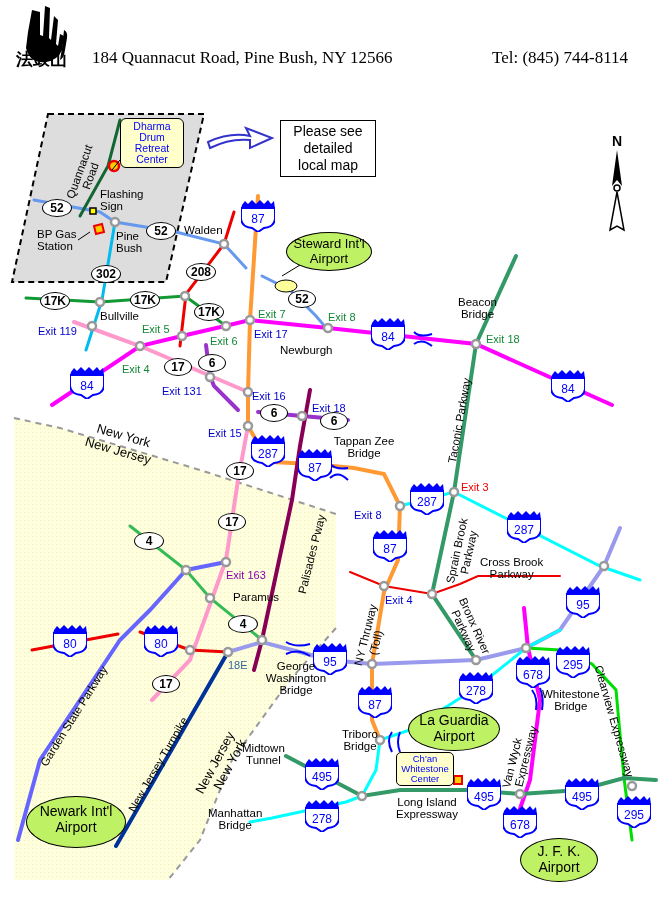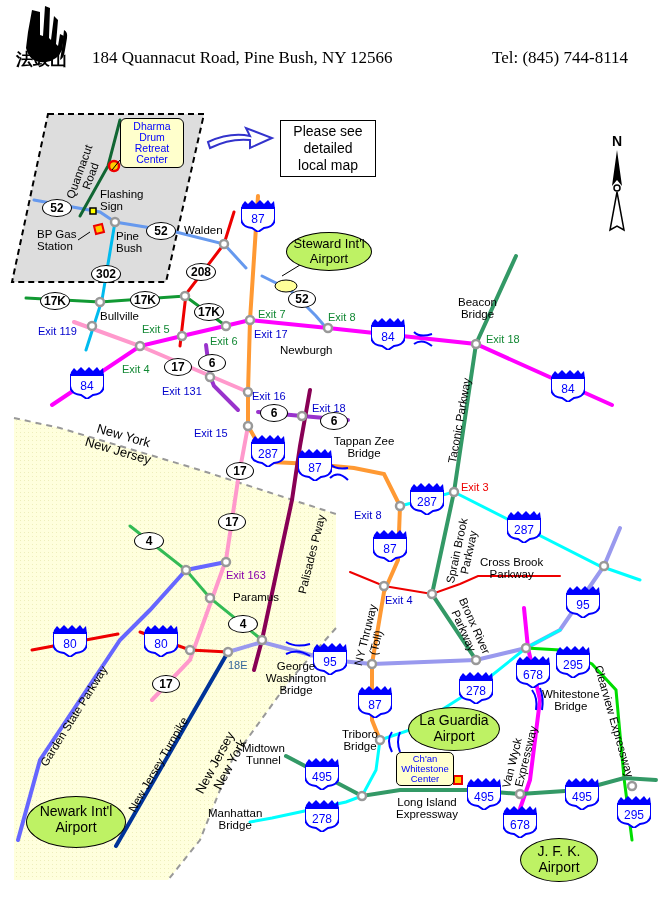--- a/index.html
+++ b/index.html
@@ -366,21 +366,21 @@
   <div class="t grn" style="left:142px;top:323px;font-size:11px;">Exit 5</div>
   <div class="t grn" style="left:122px;top:363px;font-size:11px;">Exit 4</div>
   <div class="t grn" style="left:210px;top:335px;font-size:11px;">Exit 6</div>
   <div class="t grn" style="left:258px;top:308px;font-size:11px;">Exit 7</div>
   <div class="t blue" style="left:254px;top:328px;font-size:11px;">Exit 17</div>
   <div class="t grn" style="left:328px;top:311px;font-size:11px;">Exit 8</div>
   <div class="t grn" style="left:486px;top:333px;font-size:11px;">Exit 18</div>
   <div class="t blue" style="left:162px;top:385px;font-size:11px;">Exit 131</div>
   <div class="t blue" style="left:252px;top:390px;font-size:11px;">Exit 16</div>
   <div class="t blue" style="left:312px;top:402px;font-size:11px;">Exit 18</div>
-  <div class="t blue" style="left:194px;top:427px;font-size:11px;">Exit 15</div>
+  <div class="t blue" style="left:208px;top:427px;font-size:11px;">Exit 15</div>
   <div class="t blue" style="left:354px;top:509px;font-size:11px;">Exit 8</div>
   <div class="t red" style="left:461px;top:481px;font-size:11px;">Exit 3</div>
   <div class="t blue" style="left:385px;top:594px;font-size:11px;">Exit 4</div>
   <div class="t pur" style="left:226px;top:569px;font-size:11px;">Exit 163</div>
   <div class="t teal" style="left:228px;top:659px;font-size:11px;">18E</div>
 
   <div class="t" style="left:96px;top:430px;transform:rotate(16deg);font-size:13px;">New York</div>
   <div class="t" style="left:84px;top:445px;transform:rotate(16deg);font-size:13px;">New Jersey</div>
   <div class="t" style="left:194px;top:790px;transform:rotate(-62deg);transform-origin:left top;font-size:13px;">New Jersey</div>
   <div class="t" style="left:212px;top:786px;transform:rotate(-62deg);transform-origin:left top;font-size:13px;">New York</div>

